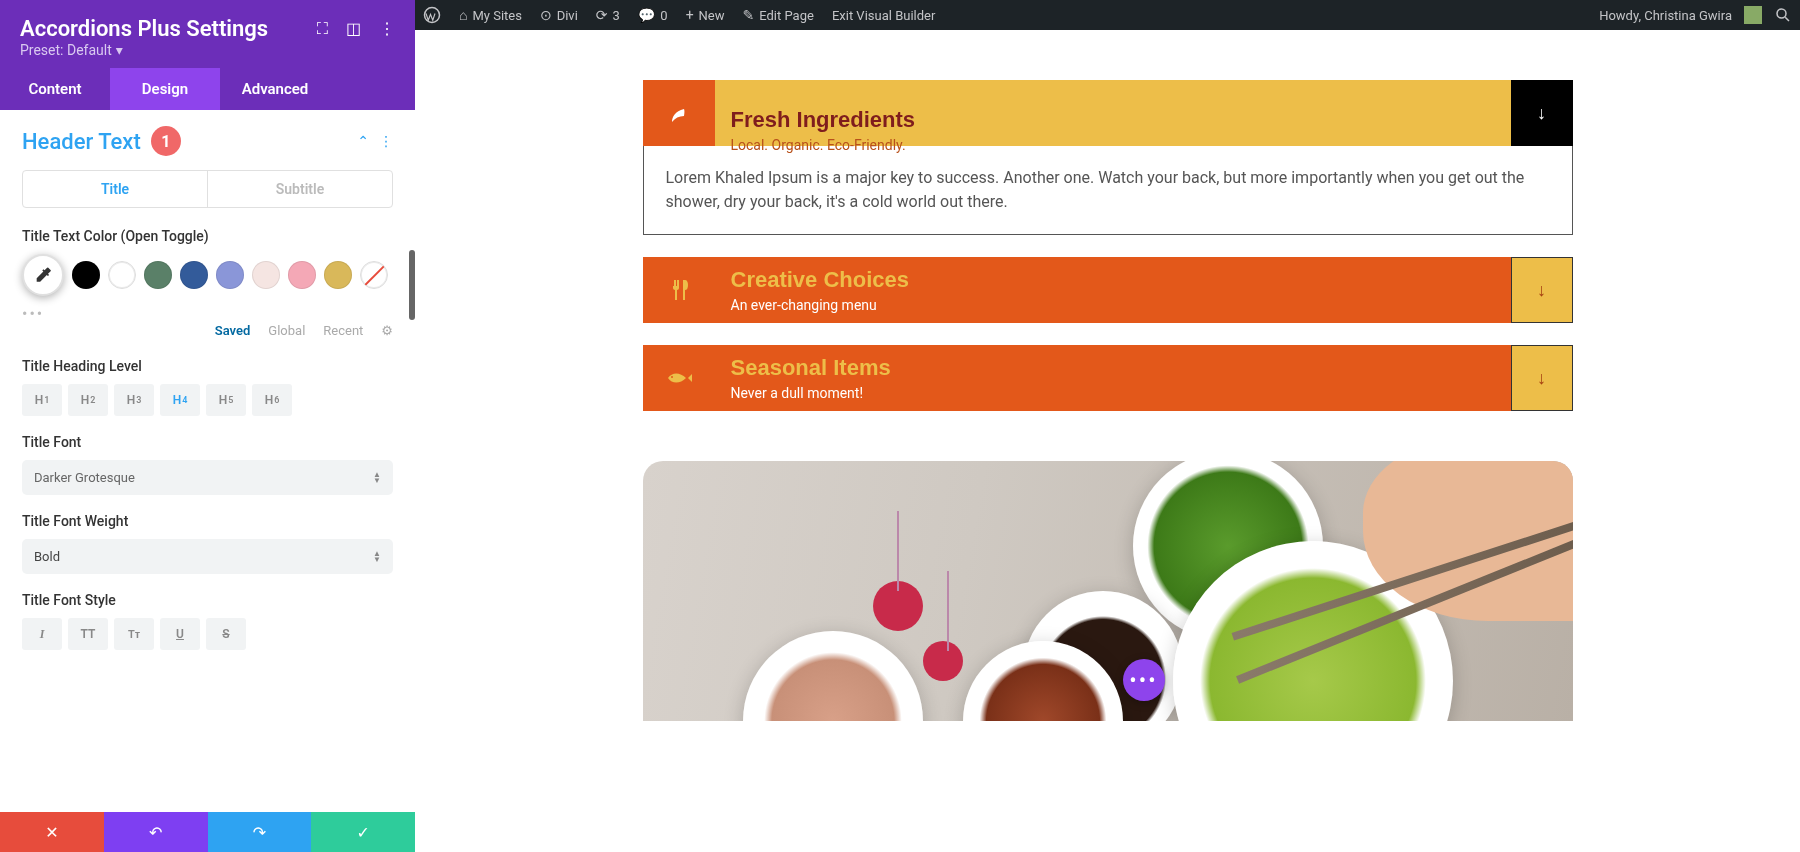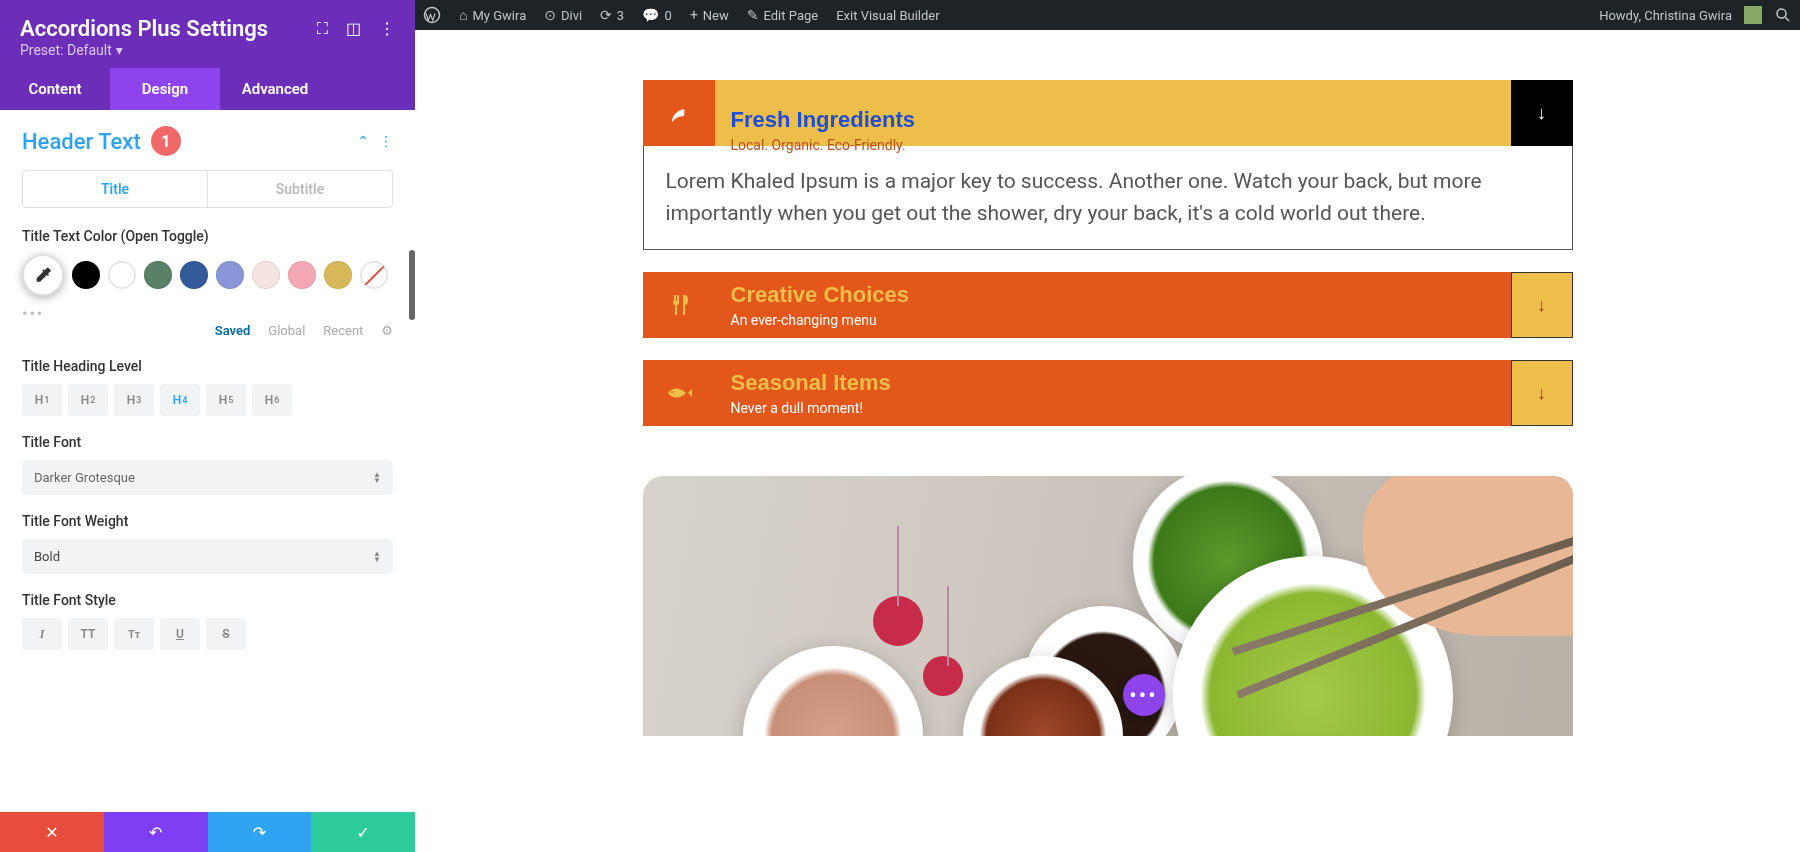--- a/index.html
+++ b/index.html
@@ -62,24 +62,24 @@
 
 .main { flex: 1; background: #fff; padding-top: 30px; overflow-y: auto; height: 100%; position: relative; }
 .preview { max-width: 1010px; margin: 50px auto 0; padding: 0 40px; }
 .accordion { margin-bottom: 22px; }
 .acc-header { display: flex; align-items: stretch; height: 66px; }
 .acc-icon-cell { width: 72px; display: flex; align-items: center; justify-content: center; color: #fff; font-size: 20px; }
 .acc-text { flex: 1; display: flex; flex-direction: column; justify-content: center; padding: 0 16px; }
 .acc-title { font-size: 22px; font-weight: 700; font-family: "Trebuchet MS", sans-serif; }
 .acc-sub { font-size: 14px; margin-top: 4px; }
 .acc-arrow { width: 62px; display: flex; align-items: center; justify-content: center; font-size: 18px; }
-.acc-body { border: 1px solid #555; border-top: none; padding: 20px 22px; font-size: 21px; line-height: 1.5; color: #555; }
+.acc-body { border: 1px solid #555; border-top: none; padding: 20px 22px; font-size: 16px; line-height: 1.5; color: #555; }
 .acc1 .acc-header { background: #edbe49; }
 .acc1 .acc-icon-cell { background: #e3581a; }
-.acc1 .acc-title { color: #1d4ed8; margin-top: 33px; }
+.acc1 .acc-title { color: #7f1d1d; margin-top: 33px; }
 .acc1 .acc-sub { color: #b8501a; }
 .acc1 .acc-arrow { background: #000; color: #fff; }
 .acc2 .acc-header, .acc3 .acc-header { background: #e3581a; }
 .acc2 .acc-icon-cell, .acc3 .acc-icon-cell { color: #edbe49; }
 .acc2 .acc-title, .acc3 .acc-title { color: #edbe49; }
 .acc2 .acc-sub, .acc3 .acc-sub { color: #fff; }
 .acc2 .acc-arrow, .acc3 .acc-arrow { background: #edbe49; color: #a53f10; border: 1px solid #333; }
 .hero { margin-top: 50px; border-radius: 20px 20px 0 0; overflow: hidden; height: 260px; background: linear-gradient(100deg, #d8d2cc 0%, #cfc9c2 35%, #b9b0a6 100%); position: relative; }
 .bowl { position: absolute; border-radius: 50%; background: #fff; box-shadow: 0 4px 20px rgba(0,0,0,0.2); }
 .bowl.soy { width: 160px; height: 160px; bottom: -30px; left: 380px; background: radial-gradient(circle at 50% 55%, #2a1810 0%, #2a1810 50%, #fff 53%); }
@@ -279,21 +279,21 @@
   <div class="wp-adminbar">
     <div class="left">
       <a>
           <svg width="18" height="18" viewBox="0 0 24 24" fill="#c3c4c7">
             <circle cx="12" cy="12" r="10" fill="none" stroke="#c3c4c7" stroke-width="2"></circle>
             <path d="M4 10l3 9 3-8 3 8 3-9" stroke="#c3c4c7" fill="none" stroke-width="1.5"></path>
           </svg>
         </a>
       <a>
           <span class="icon">⌂</span>
-          <span>My Gwira</span>
+          <span>My Sites</span>
         </a>
       <a>
           <span class="icon">⊙</span>
           <span>Divi</span>
         </a>
       <a>
           <span class="icon">⟳</span>
           <span>3</span>
         </a>
       <a>

